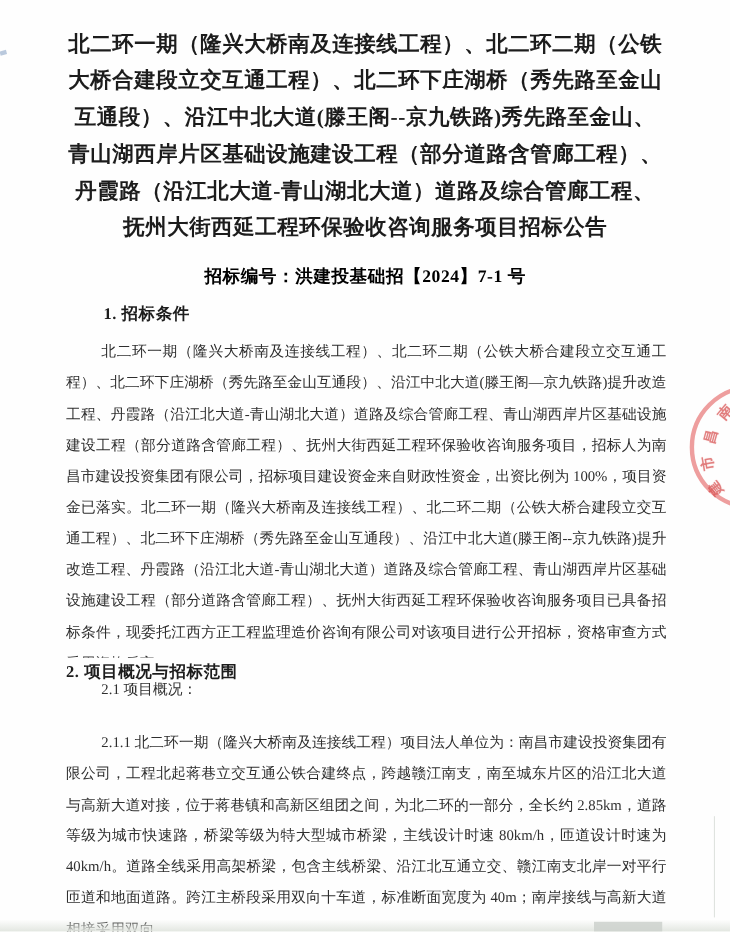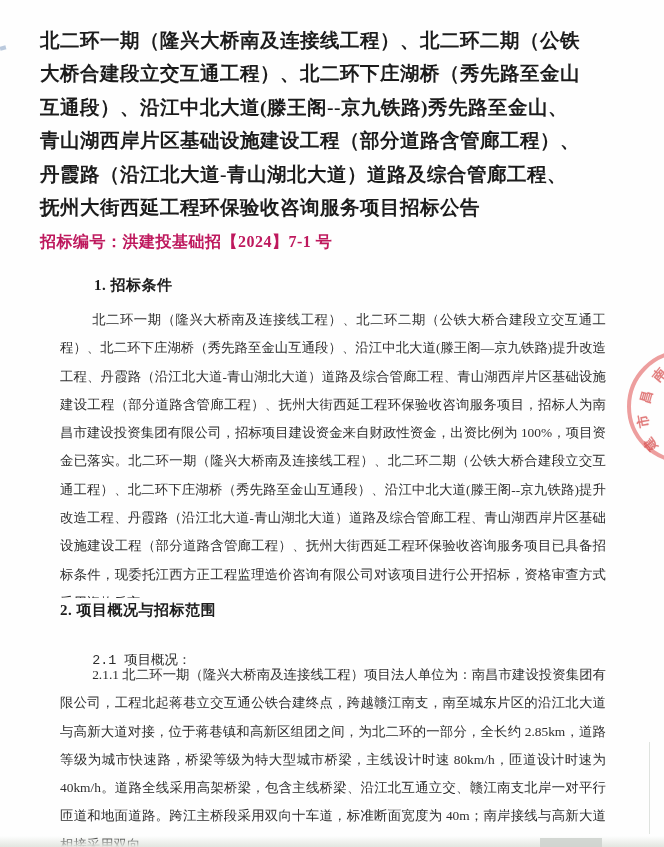--- a/index.html
+++ b/index.html
@@ -13,35 +13,36 @@
     overflow: hidden;
     font-family: "Liberation Serif", "DejaVu Serif", serif;
     color: #2b2b2b;
   }
   
   .title-block {
     position: absolute;
     top: 24px;
     left: 40px;
     right: 40px;
+    text-align: center;
   }
   .title-line {
     font-size: 19.5px;
     line-height: 33.4px;
     font-weight: 700;
     color: #1c1c1c;
     letter-spacing: 0.5px;
     white-space: nowrap;
   }
   .bid-number {
-    margin-top: 3px;
+    margin-top: 13px;
     font-size: 16px;
     line-height: 30px;
     font-weight: 700;
-    color: #be185d;
+    color: #000000;
     letter-spacing: 0.5px;
   }
   
   .section-heading {
     position: absolute;
     left: 60px;
     font-size: 15px;
     font-weight: 700;
     color: #1d1d1d;
     letter-spacing: 0.5px;
@@ -53,21 +54,21 @@
     position: absolute;
     left: 60px;
     width: 546px;
     font-size: 13.4px;
     line-height: 28.3px;
     text-align: justify;
     text-indent: 2.4em;
     color: #2e2e2e;
   }
   .p1pos { top: 306px; height: 292px; overflow: hidden; }
-  .ov-line { top: 647px; height: 30px; overflow: hidden; font-family: Liberation Mono, monospace; }
+  .ov-line { top: 613px; height: 30px; overflow: hidden; }
   .p2pos { top: 661px; }
   
   .seal {
     position: absolute;
     top: 350px;
     left: 627px;
     width: 113px;
     height: 113px;
     border: 4px solid rgba(224, 85, 85, 0.62);
     border-radius: 50%;

